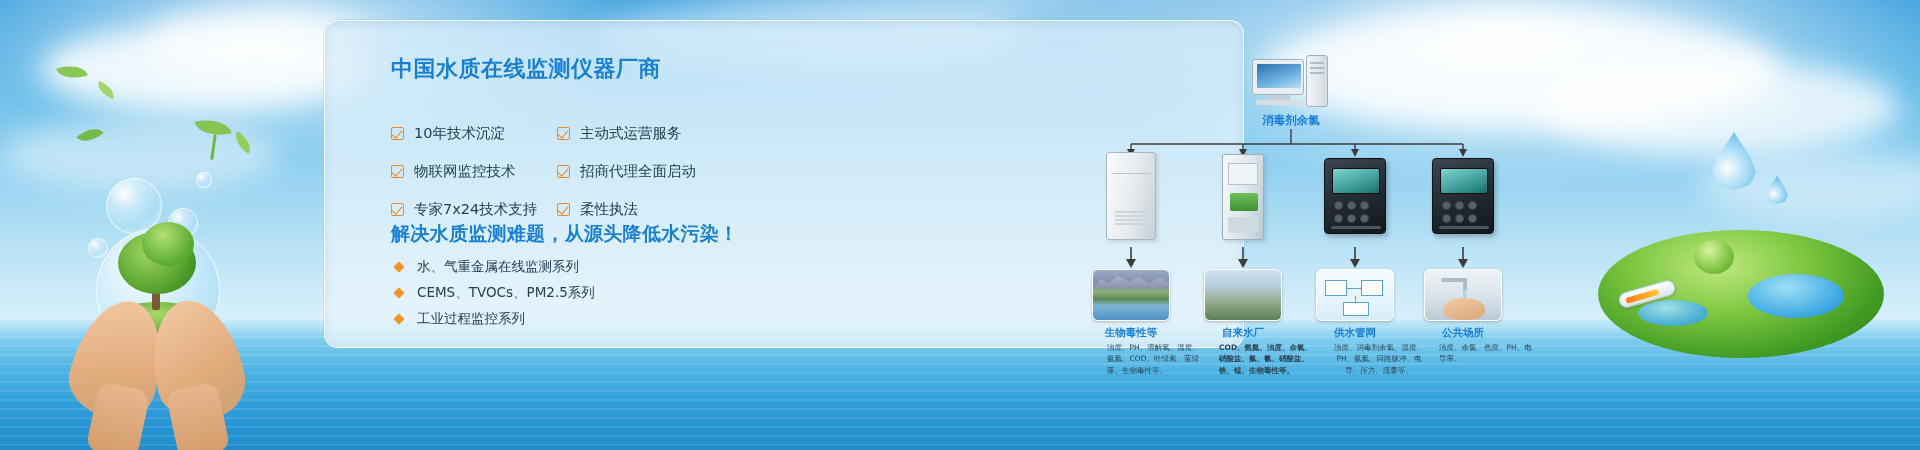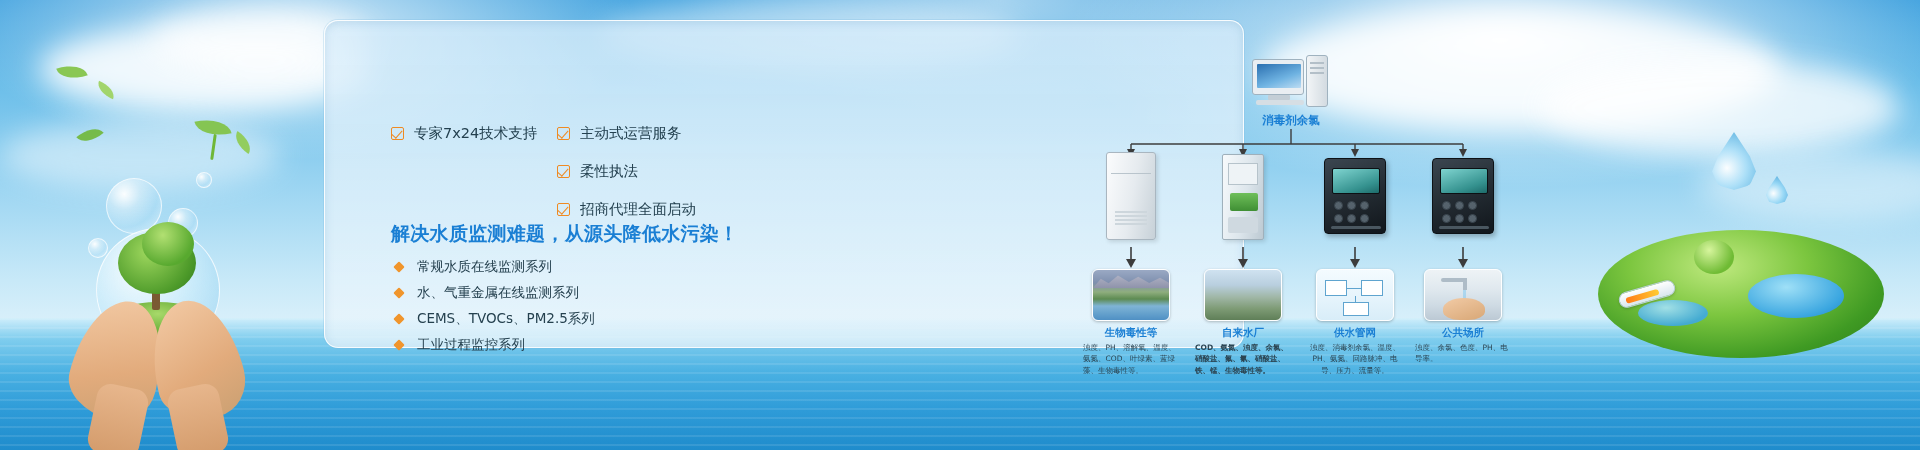--- a/index.html
+++ b/index.html
@@ -235,21 +235,21 @@
                   background: linear-gradient(180deg,rgba(170,215,240,.95),rgba(120,185,225,.5));}
 
   .ph-label {
     position: absolute; top: 279px; width: 110px; text-align: center;
     font-size: 10.5px; color: #1a7fd4; font-weight: 700;
   }
   .l0 { left: -4px; } .l1 { left: 108px; } .l2 { left: 220px; } .l3 { left: 328px; }
 
   .ph-desc {
     position: absolute; top: 295px; width: 96px;
-    font-size: 7.5px; line-height: 1.5; color: #2b4553; text-align: left;
+    font-size: 7.5px; line-height: 1.5; color: #2b4553; text-align: left; margin-left: 24px;
   }
   .d0 { left: 3px; } .d1 { left: 115px; font-weight: bold; } .d2 { left: 227px; text-align: center; } .d3 { left: 335px; }
 </style>
 </head>
 <body>
 
 <div class="bg">
   <div class="sky"></div>
   <div class="cloud c1"></div>
   <div class="cloud c2"></div>
@@ -293,50 +293,55 @@
     <div class="ewater2"></div>
     <div class="etree"></div>
   </div>
   <div class="gauge">
       <i></i>
     </div>
 </div>
 
 <div class="card">
 
+  <div class="h1">中国水质在线监测仪器厂商</div>
 
   <div class="checks">
     <div class="chk-row">
       <span class="chk-box"></span>
+      <span class="chk-label">10年技术沉淀</span>
+    </div>
+    <div class="chk-row">
+      <span class="chk-box"></span>
+      <span class="chk-label">物联网监控技术</span>
+    </div>
+    <div class="chk-row">
+      <span class="chk-box"></span>
       <span class="chk-label">专家7x24技术支持</span>
     </div>
   </div>
 
   <div class="checks right">
     <div class="chk-row">
       <span class="chk-box"></span>
       <span class="chk-label">主动式运营服务</span>
     </div>
     <div class="chk-row">
       <span class="chk-box"></span>
+      <span class="chk-label">招商代理全面启动</span>
+    </div>
+    <div class="chk-row">
+      <span class="chk-box"></span>
       <span class="chk-label">柔性执法</span>
     </div>
-    <div class="chk-row">
-      <span class="chk-box"></span>
-      <span class="chk-label">招商代理全面启动</span>
-    </div>
   </div>
 
   <div class="h2">解决水质监测难题，从源头降低水污染！</div>
 
   <div class="bullets">
-    <div class="bl-row">
-      <span class="diamond"></span>
-      <span class="bl-label">常规水质在线监测系列</span>
-    </div>
     <div class="bl-row">
       <span class="diamond"></span>
       <span class="bl-label">水、气重金属在线监测系列</span>
     </div>
     <div class="bl-row">
       <span class="diamond"></span>
       <span class="bl-label">CEMS、TVOCs、PM2.5系列</span>
     </div>
     <div class="bl-row">
       <span class="diamond"></span>

